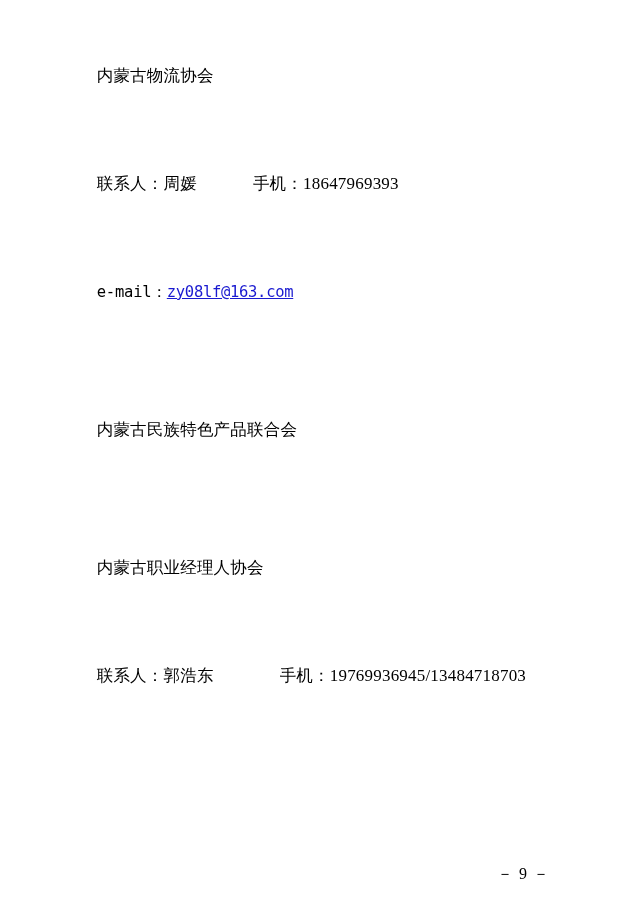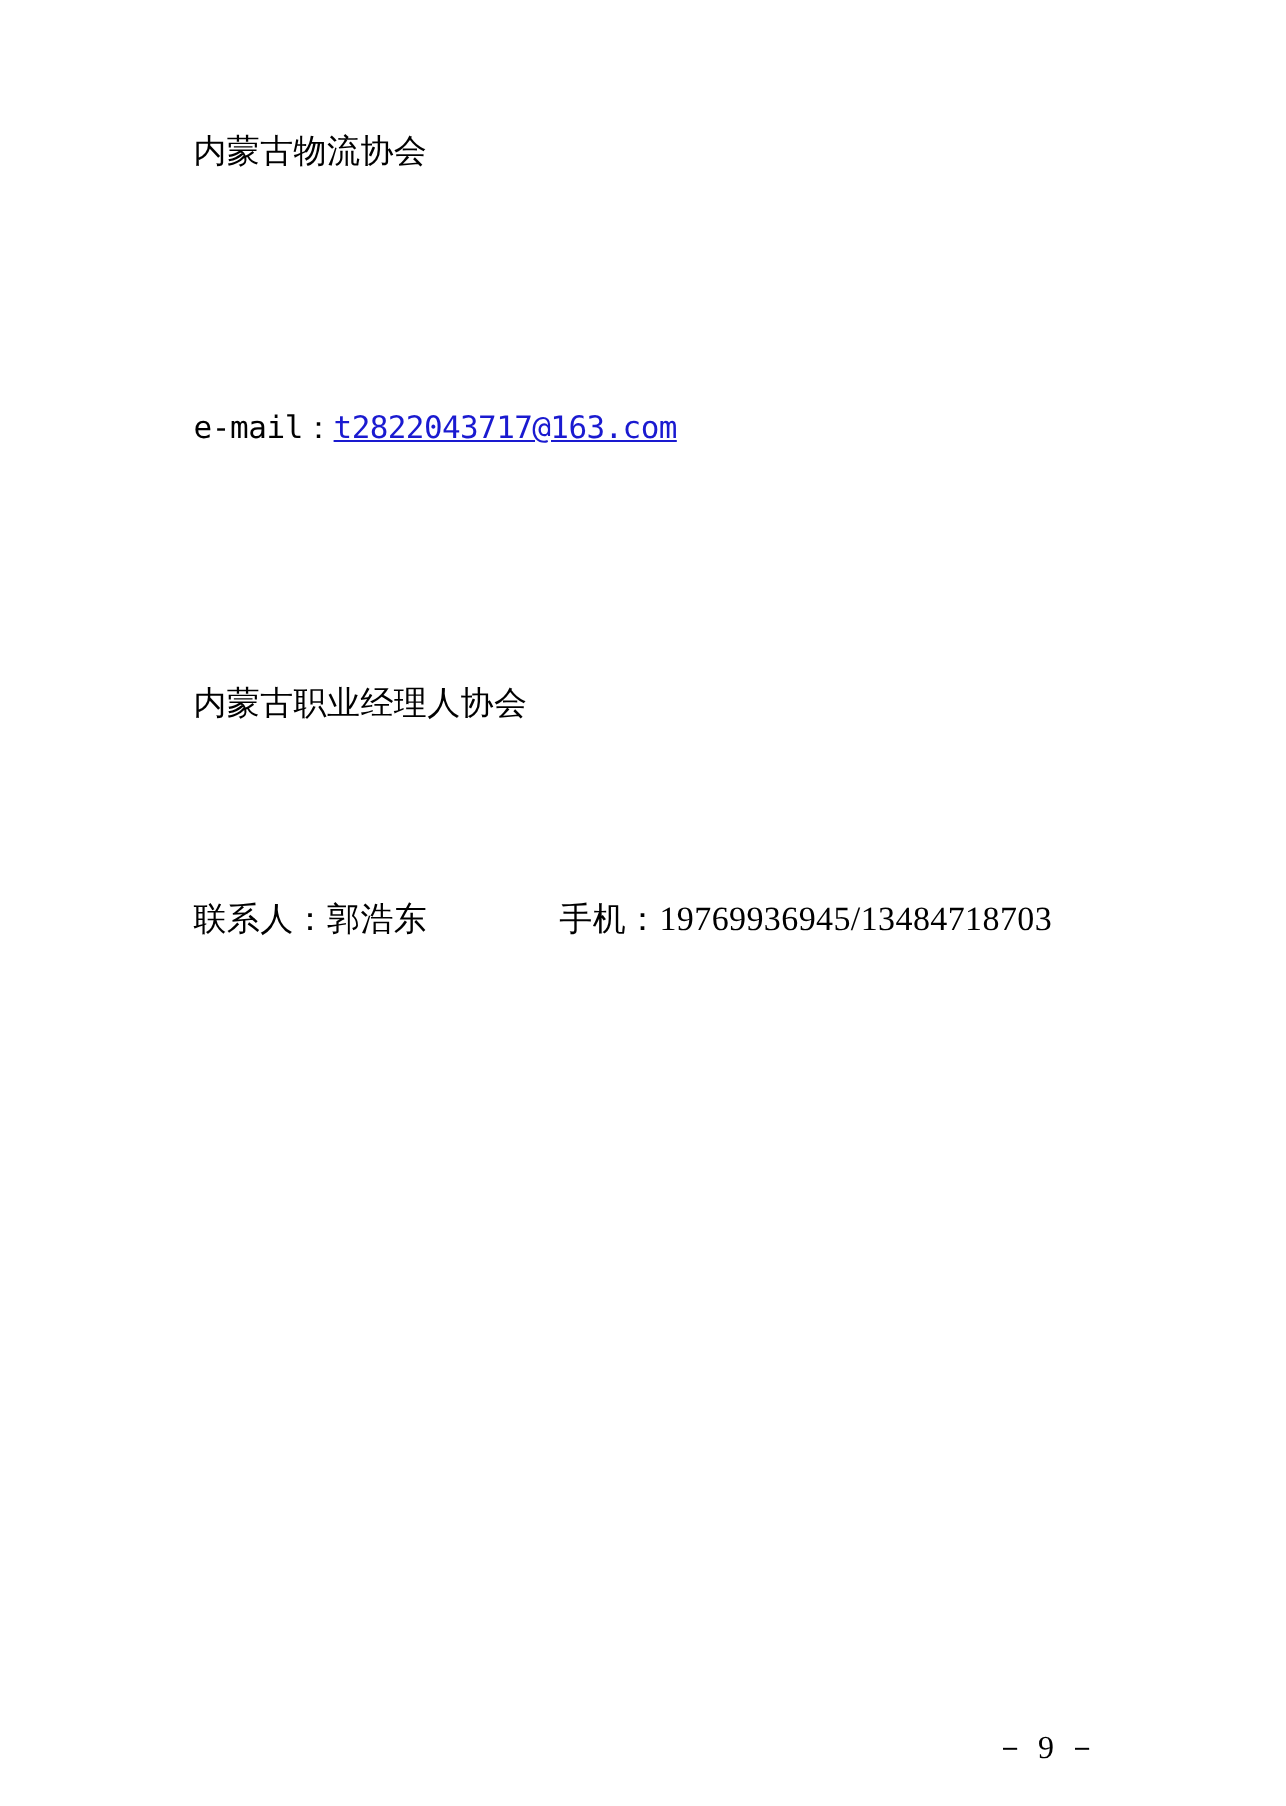--- a/index.html
+++ b/index.html
@@ -70,25 +70,31 @@
 </style>
 </head>
 <body>
 
 <div class="page">
 
   <div class="block">
     <div class="line">
       <span class="cjk">内蒙古物流协会</span>
     </div>
+    <div class="line">
+      <span class="cjk">联系人：</span><span class="cjk">周媛</span><span class="gap"></span><span class="cjk">手机：</span><span class="num">18647969393</span>
+    </div>
+    <div class="line">
+      <span class="mono">e-mail：</span><span class="link">zy08lf@163.com</span>
+    </div>
   </div>
 
   <div class="block">
     <div class="line">
-      <span class="mono">e-mail：</span><span class="link">t2822043717@163.com</span>
+      <span class="cjk">内蒙古民族特色产品联合会</span>
     </div>
   </div>
 
   <div class="block">
     <div class="line">
       <span class="cjk">内蒙古职业经理人协会</span>
     </div>
     <div class="line">
       <span class="cjk">联系人：</span><span class="cjk">郭浩东</span><span class="gap-small"></span><span class="gap"></span><span class="cjk">手机：</span><span class="num">19769936945/13484718703</span>
     </div>

